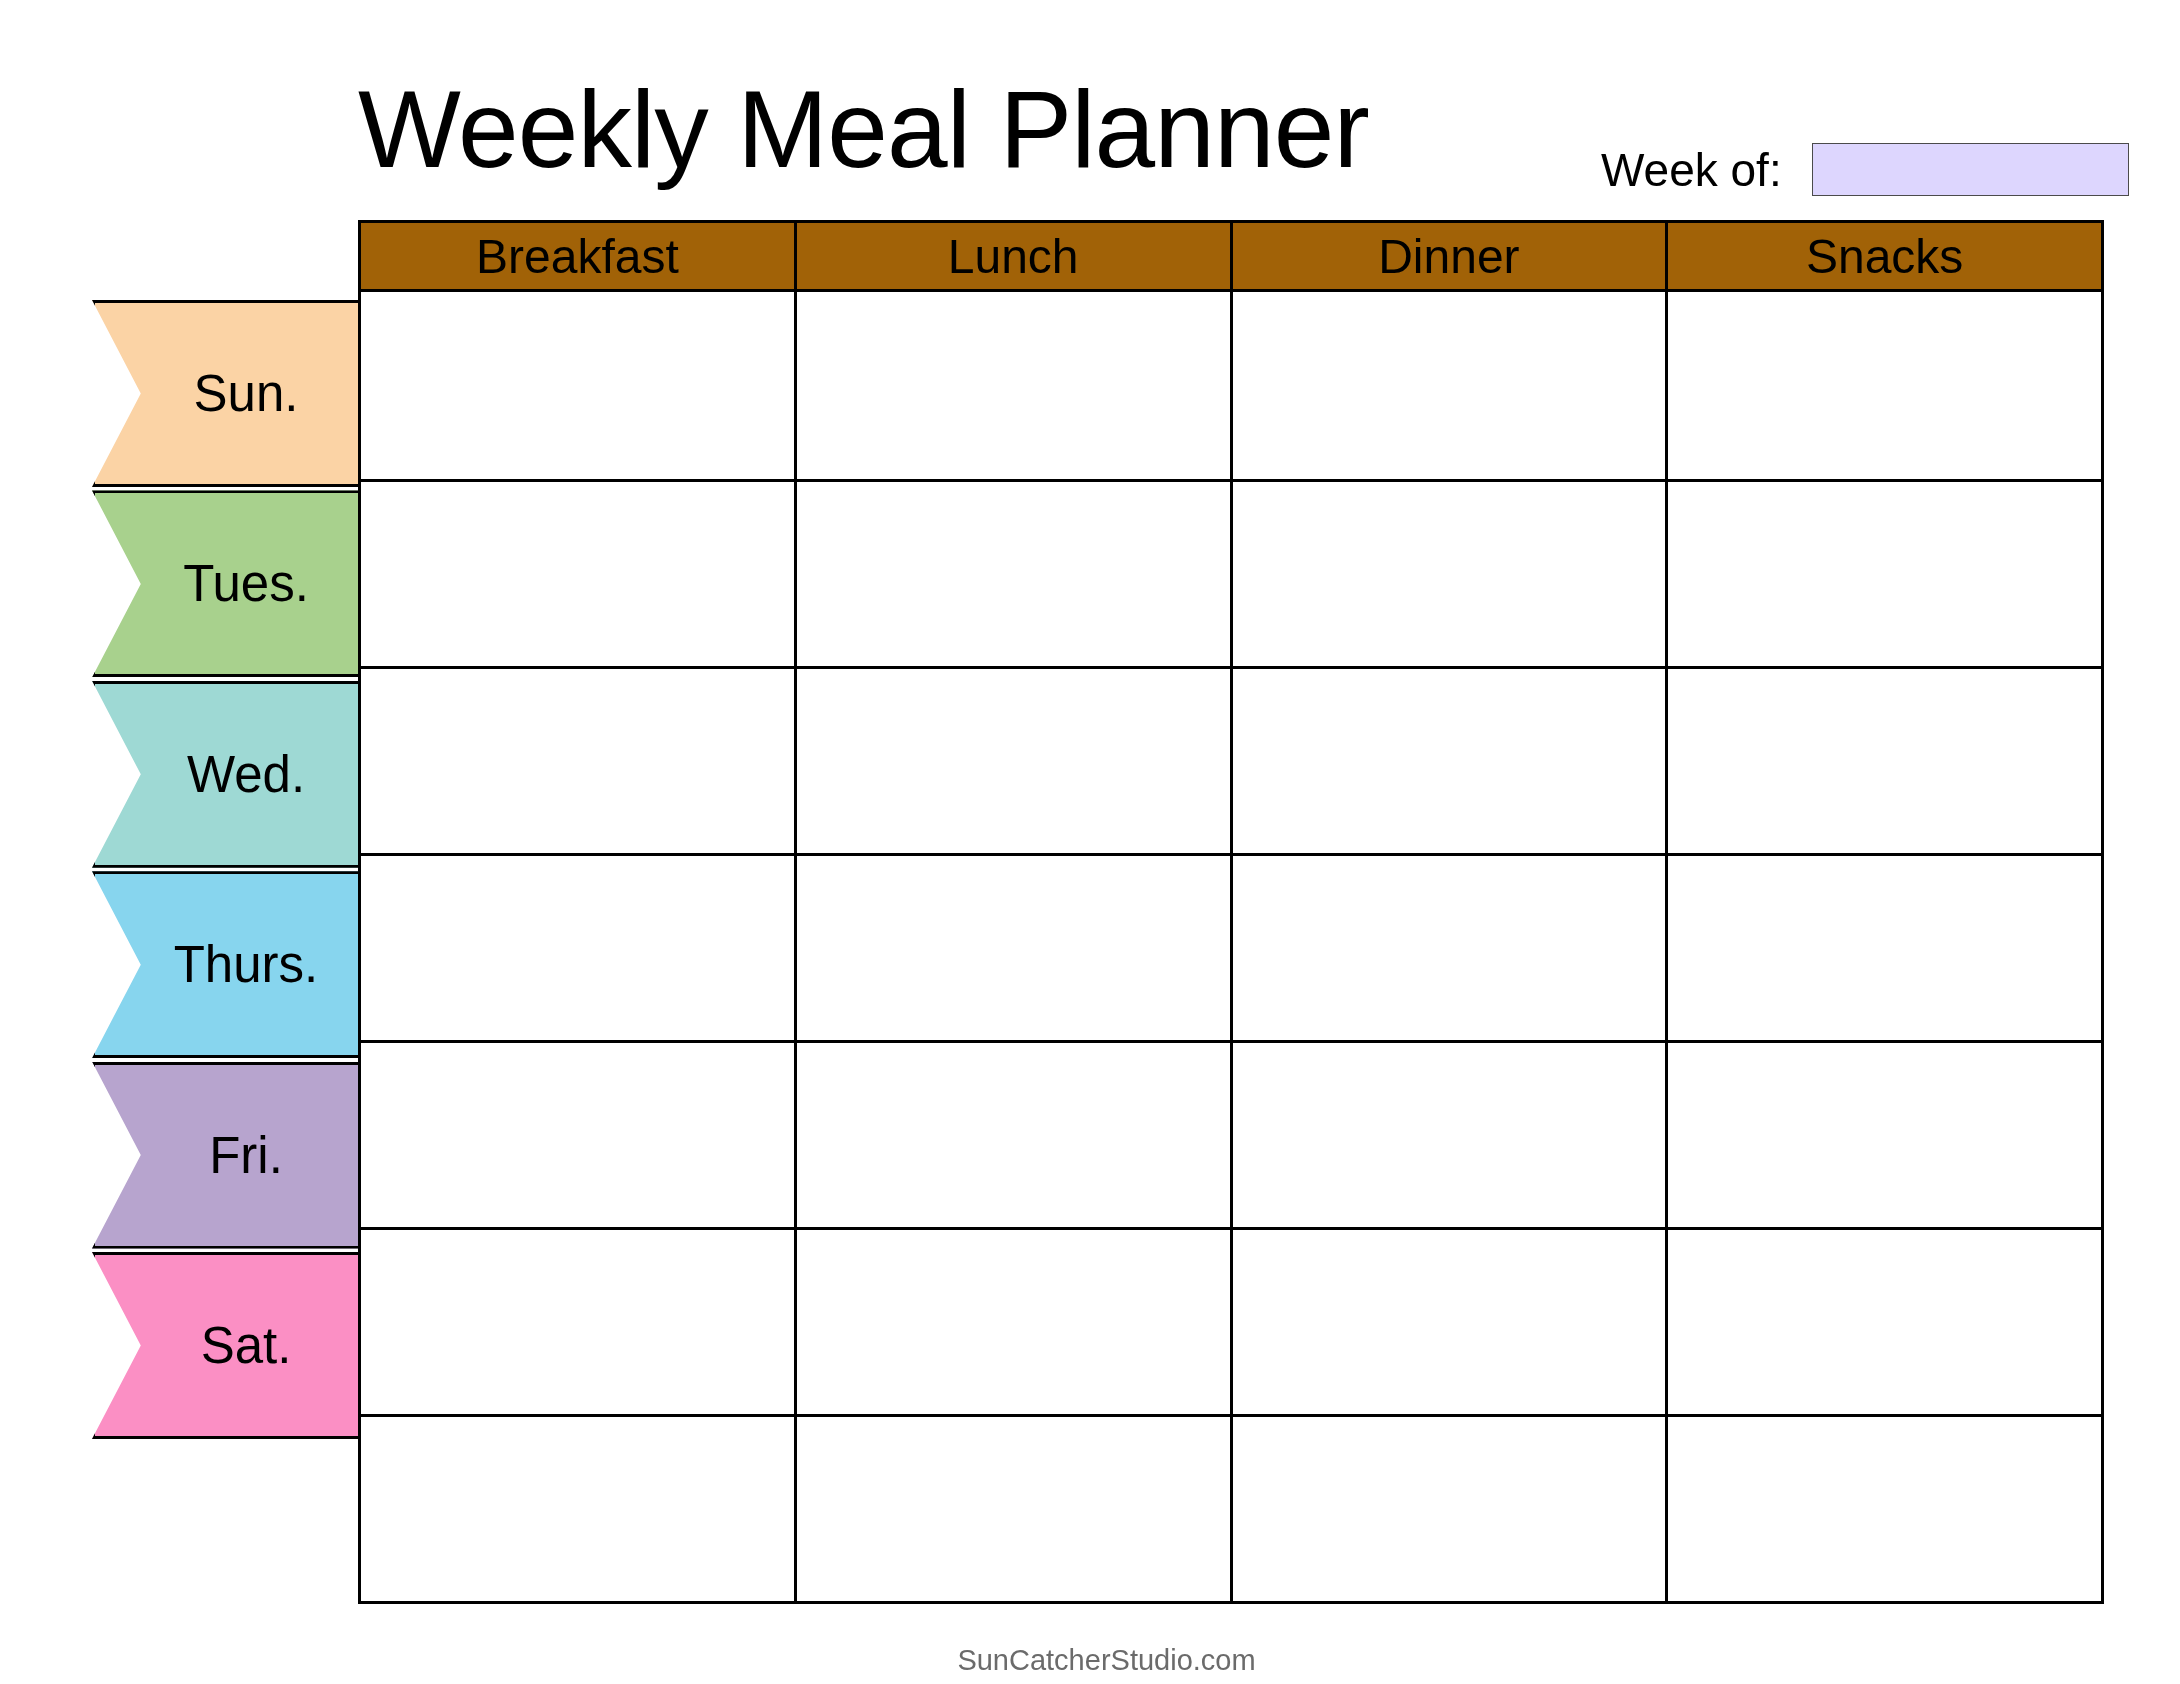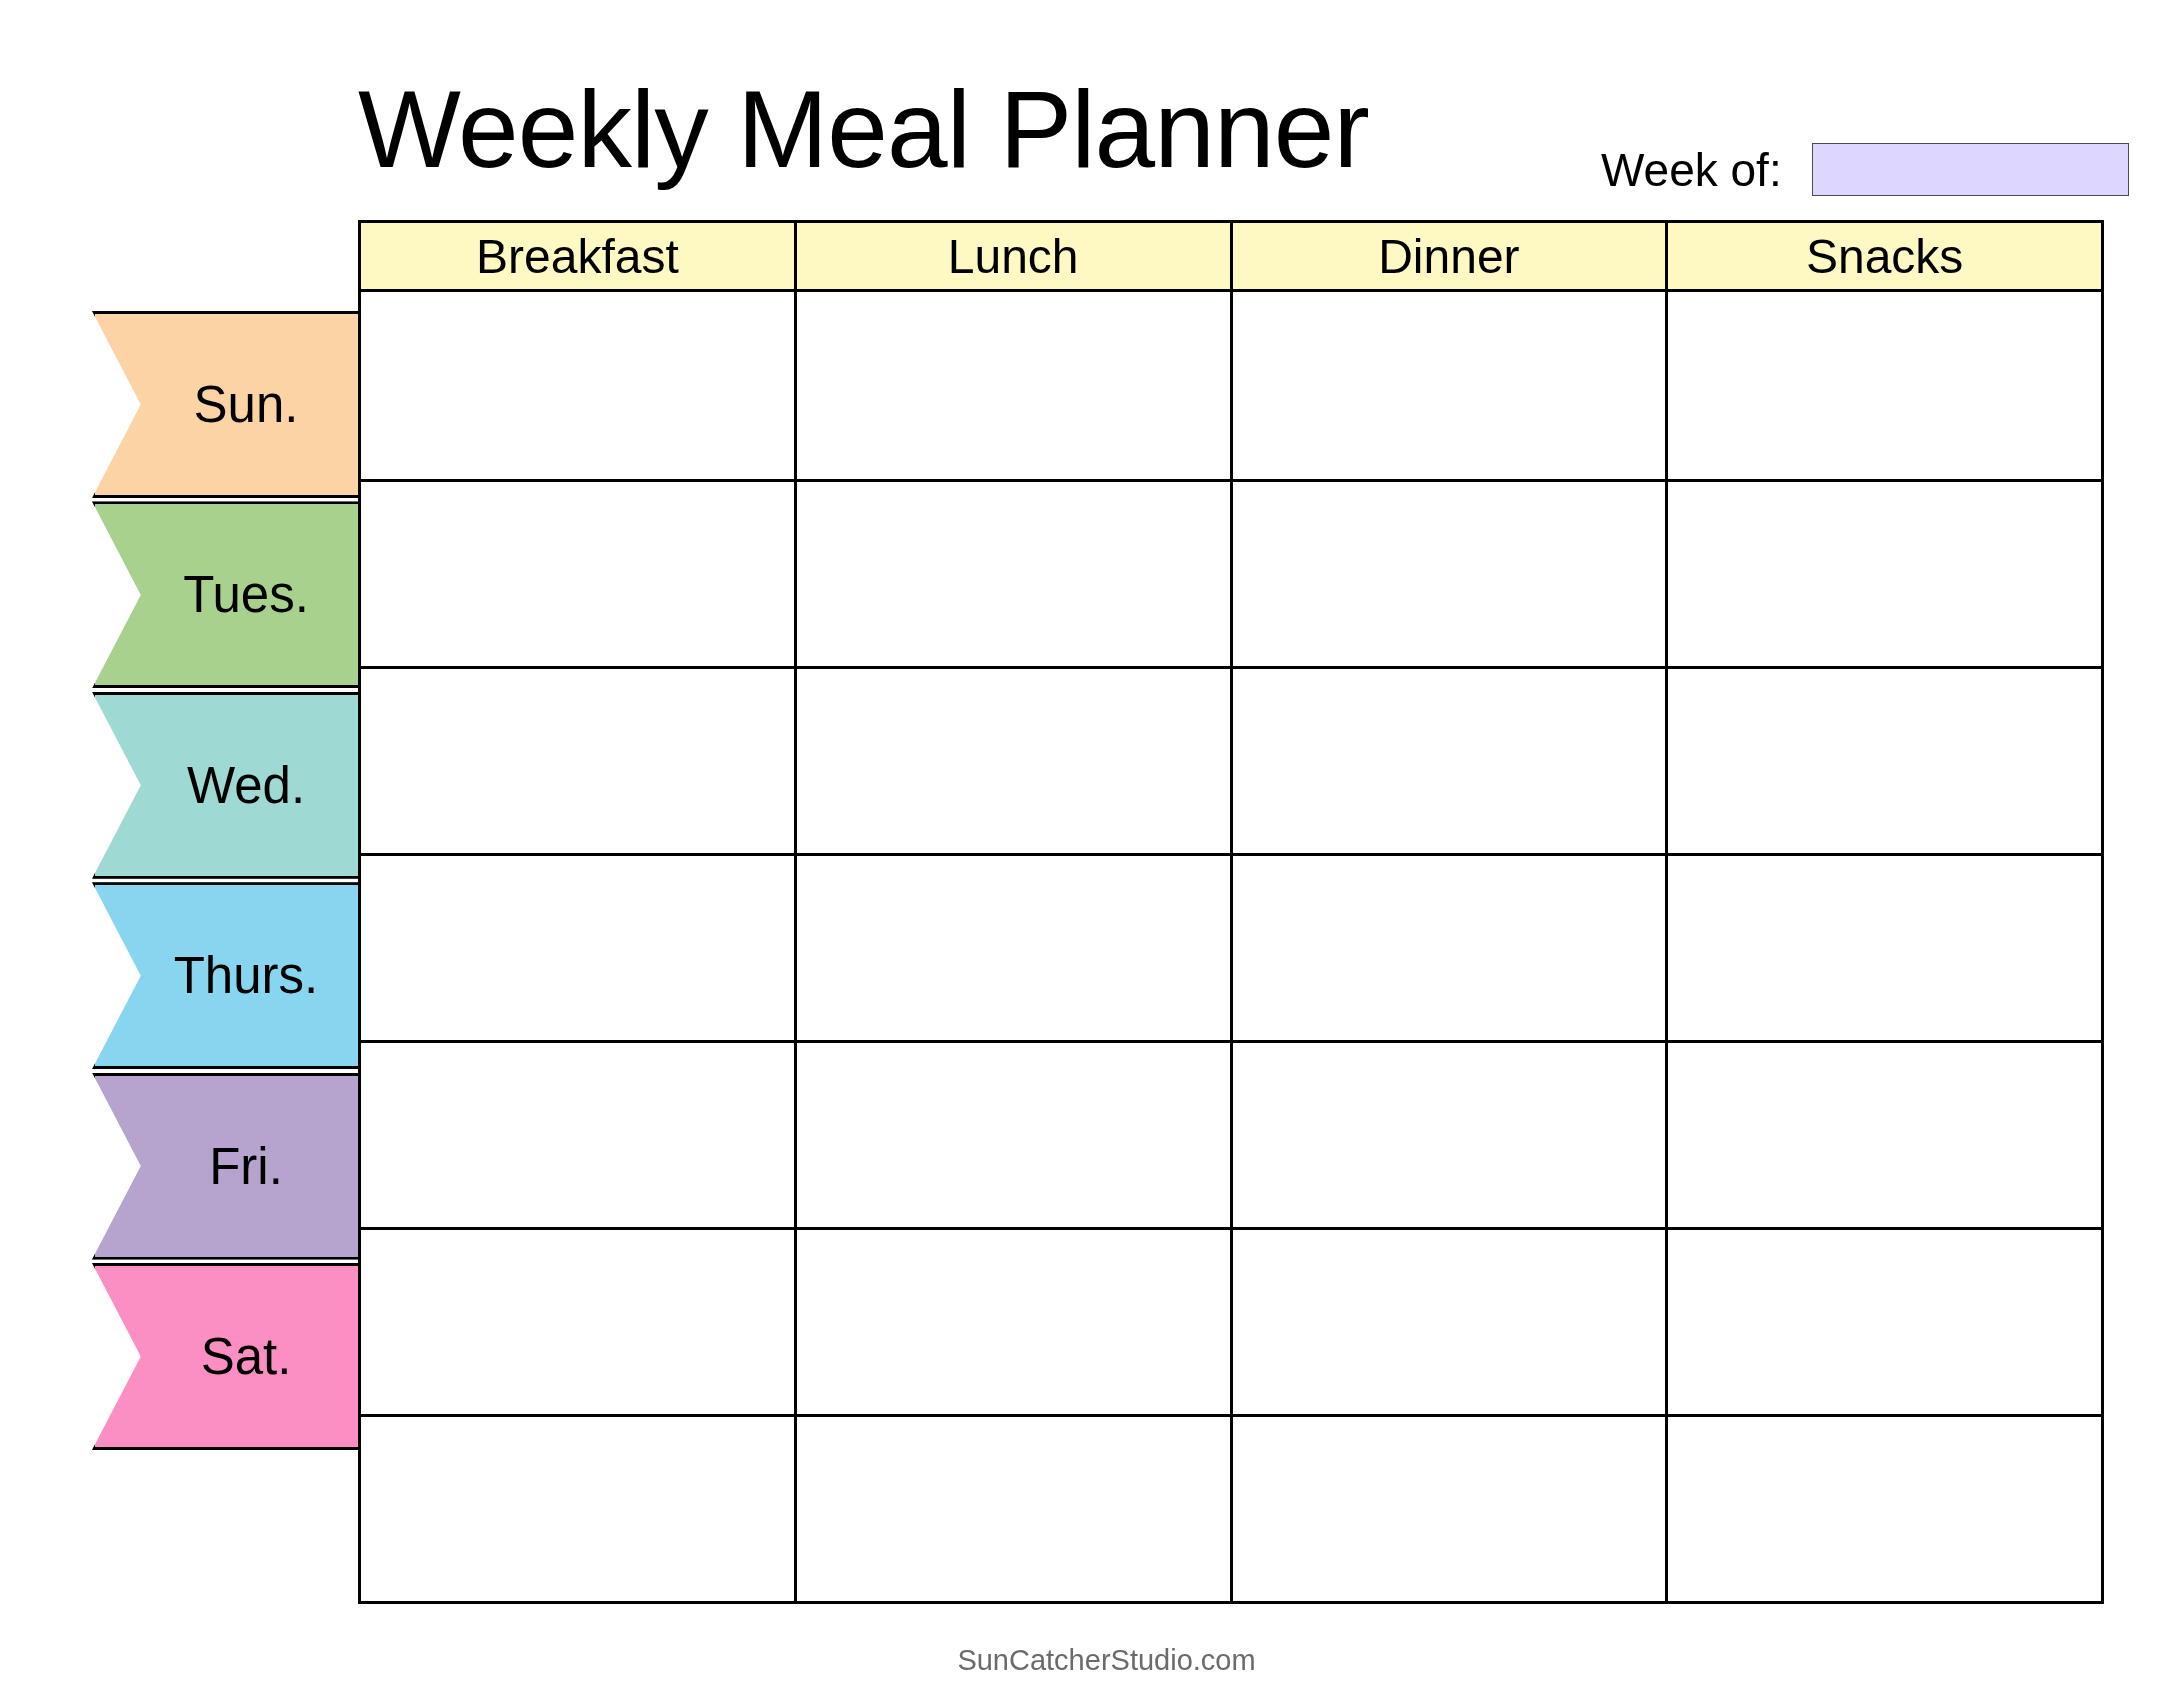--- a/index.html
+++ b/index.html
@@ -70,21 +70,21 @@
     left: 358px;
     top: 220px;
     width: 1746px;
   }
 
   .head-row {
     display: flex;
     height: 72px;
     border: 3.4px solid #000;
     box-sizing: border-box;
-    background: #fef9c3;
+    background: #a16207;
   }
   .head-cell {
     flex: 1 1 0;
     display: flex;
     align-items: center;
     justify-content: center;
     font-size: 48px;
     color: #000;
     border-right: 3.4px solid #000;
     box-sizing: border-box;
@@ -109,21 +109,21 @@
     border-right: 3.4px solid #000;
     box-sizing: border-box;
     background: #ffffff;
   }
   .cell:last-child { border-right: none; }
 
   
   .days {
     position: absolute;
     left: 92px;
-    top: 311px;
+    top: 300px;
     width: 271px;
   }
   .day {
     position: relative;
     width: 271px;
     height: 187px;
     box-sizing: border-box;
     margin-bottom: 3.4px;
   }
   .day:last-child { margin-bottom: 16px; }

